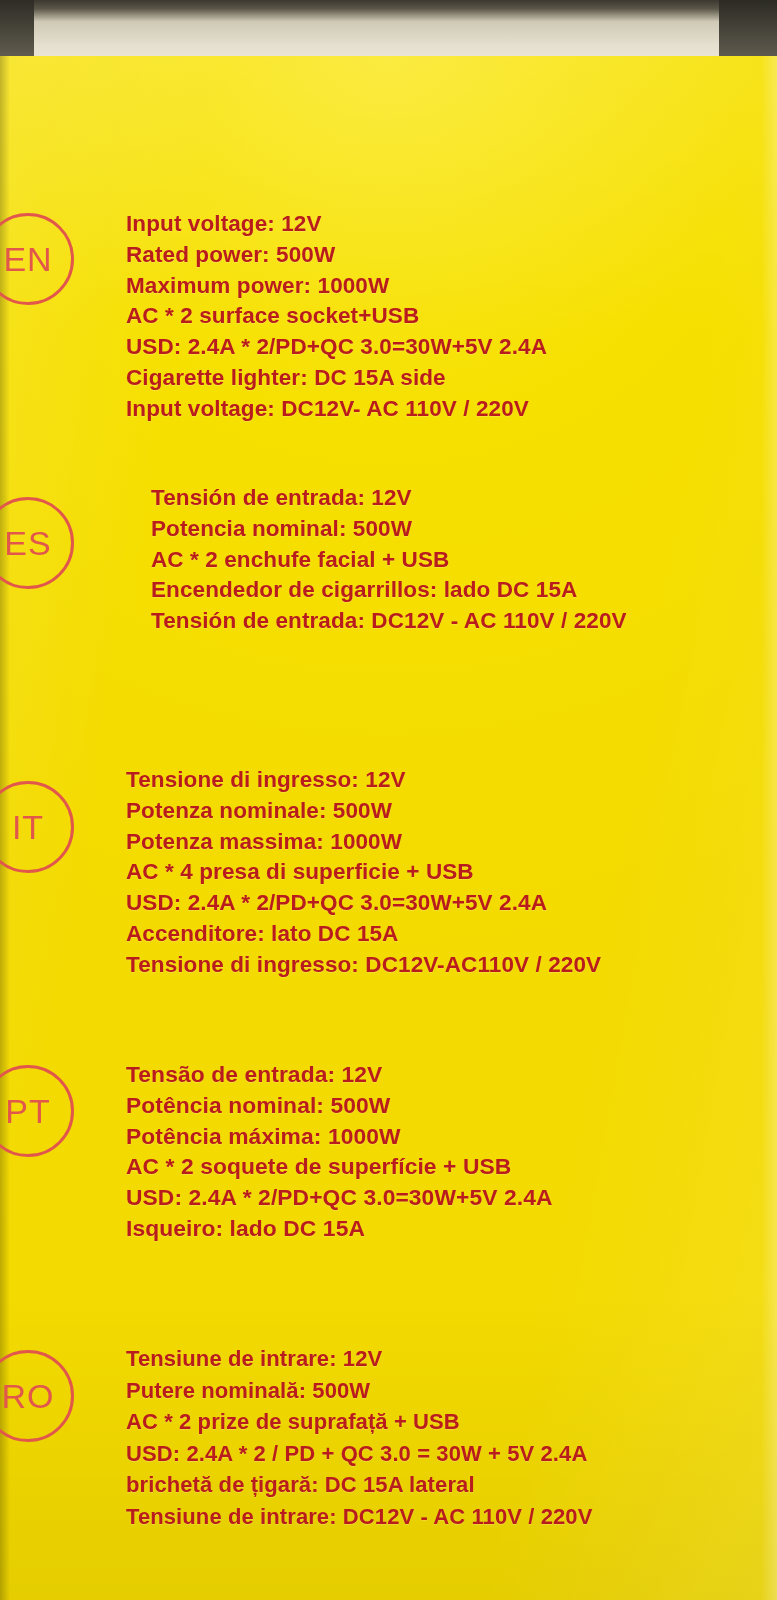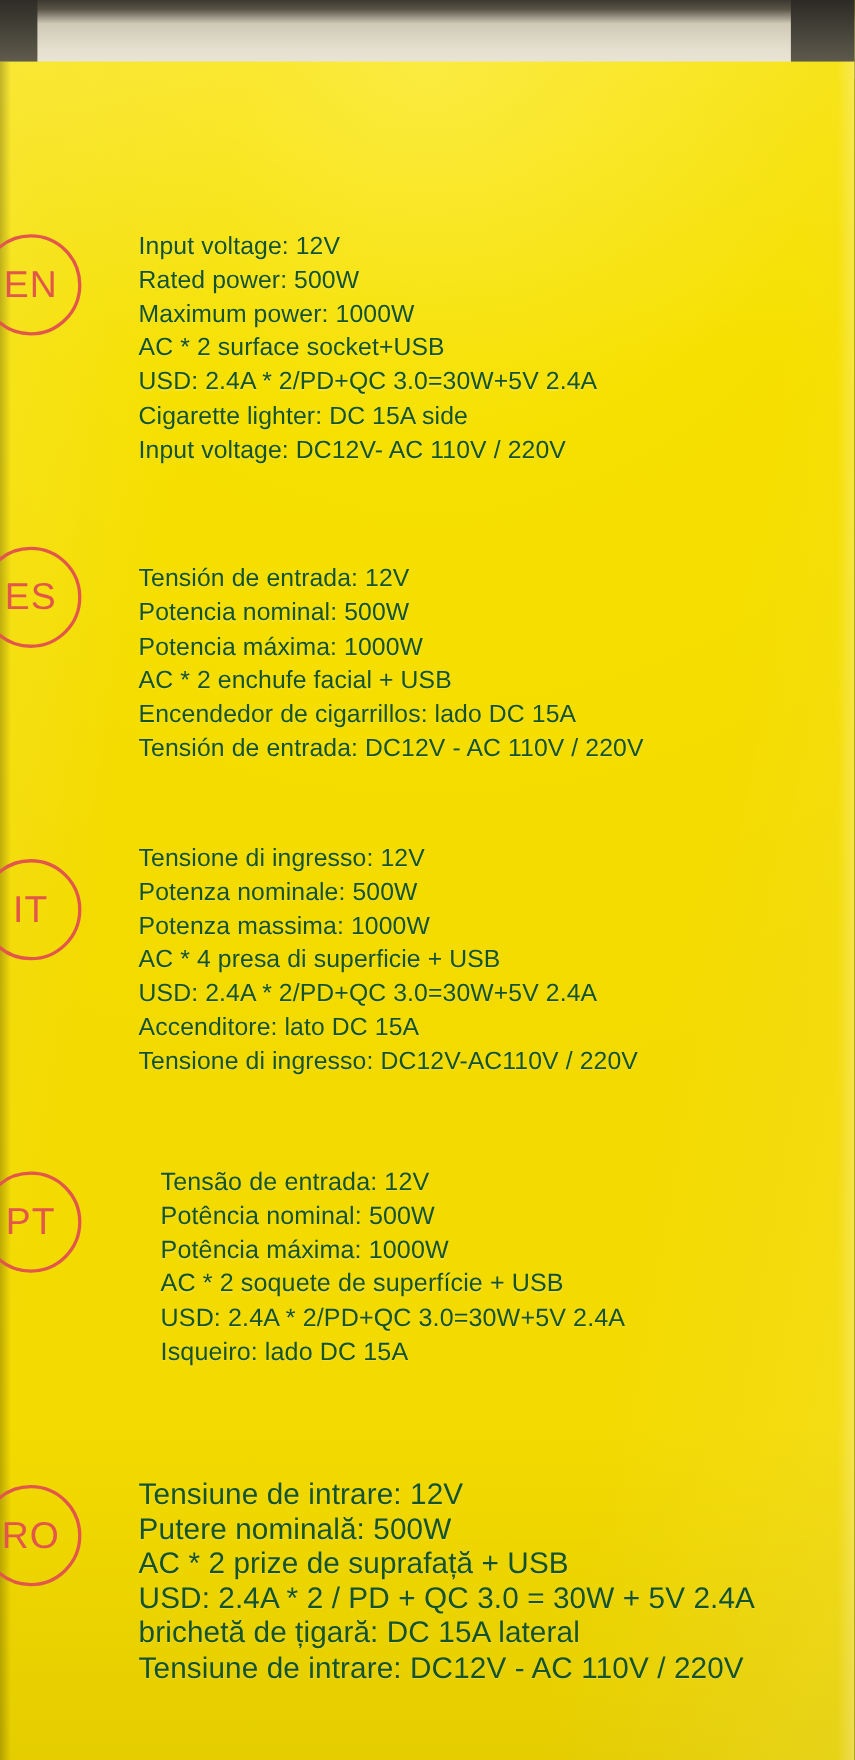--- a/index.html
+++ b/index.html
@@ -83,26 +83,27 @@
     background: linear-gradient(270deg, rgba(255,255,255,0.25), rgba(255,255,255,0));
     pointer-events: none;
   }
 
   
   .block {
     position: absolute;
     left: 126px;
   }
   .block .line {
-    color: #14532d;
+    color: #b91c1c;
     font-size: 22.5px;
     line-height: 30.8px;
     white-space: nowrap;
     letter-spacing: 0.1px;
     text-shadow: 0 1px 0 rgba(255,255,255,0.18);
+    font-weight: bold;
   }
   .badge {
     position: absolute;
     width: 86px;
     height: 86px;
     border: 3.5px solid #e2574b;
     border-radius: 50%;
     color: #e2574b;
     font-size: 34px;
     font-weight: 400;
@@ -112,28 +113,28 @@
     letter-spacing: 1px;
   }
   
   .badge-en { left: -18px; top: 213px; }
   .badge-es { left: -18px; top: 497px; }
   .badge-it { left: -18px; top: 781px; }
   .badge-pt { left: -18px; top: 1065px; }
   .badge-ro { left: -18px; top: 1350px; }
 
   .blk-en { top: 209px; }
-  .blk-es { top: 511px; }
+  .blk-es { top: 483px; margin-left: 25px; }
   .blk-it { top: 765px; }
-  .blk-pt { top: 1059px; margin-left: 20px; }
+  .blk-pt { top: 1059px; }
   .blk-ro { top: 1343px; }
 
   
   .blk-pt .line { font-size: 22.8px; }
-  .blk-ro .line { font-size: 27px; line-height: 31.6px; }
+  .blk-ro .line { font-size: 22px; line-height: 31.6px; }
 </style>
 </head>
 <body>
 
 <div id="photo">
 
   <div class="wall"></div>
   <div class="wall-left-dark"></div>
   <div class="wall-right-dark"></div>
 
@@ -151,21 +152,20 @@
     <div class="line">AC * 2 surface socket+USB</div>
     <div class="line">USD: 2.4A * 2/PD+QC 3.0=30W+5V 2.4A</div>
     <div class="line">Cigarette lighter: DC 15A side</div>
     <div class="line">Input voltage: DC12V- AC 110V / 220V</div>
   </div>
 
   <div class="badge badge-es">ES</div>
   <div class="block blk-es">
     <div class="line">Tensión de entrada: 12V</div>
     <div class="line">Potencia nominal: 500W</div>
-    <div class="line">Potencia máxima: 1000W</div>
     <div class="line">AC * 2 enchufe facial + USB</div>
     <div class="line">Encendedor de cigarrillos: lado DC 15A</div>
     <div class="line">Tensión de entrada: DC12V - AC 110V / 220V</div>
   </div>
 
   <div class="badge badge-it">IT</div>
   <div class="block blk-it">
     <div class="line">Tensione di ingresso: 12V</div>
     <div class="line">Potenza nominale: 500W</div>
     <div class="line">Potenza massima: 1000W</div>

